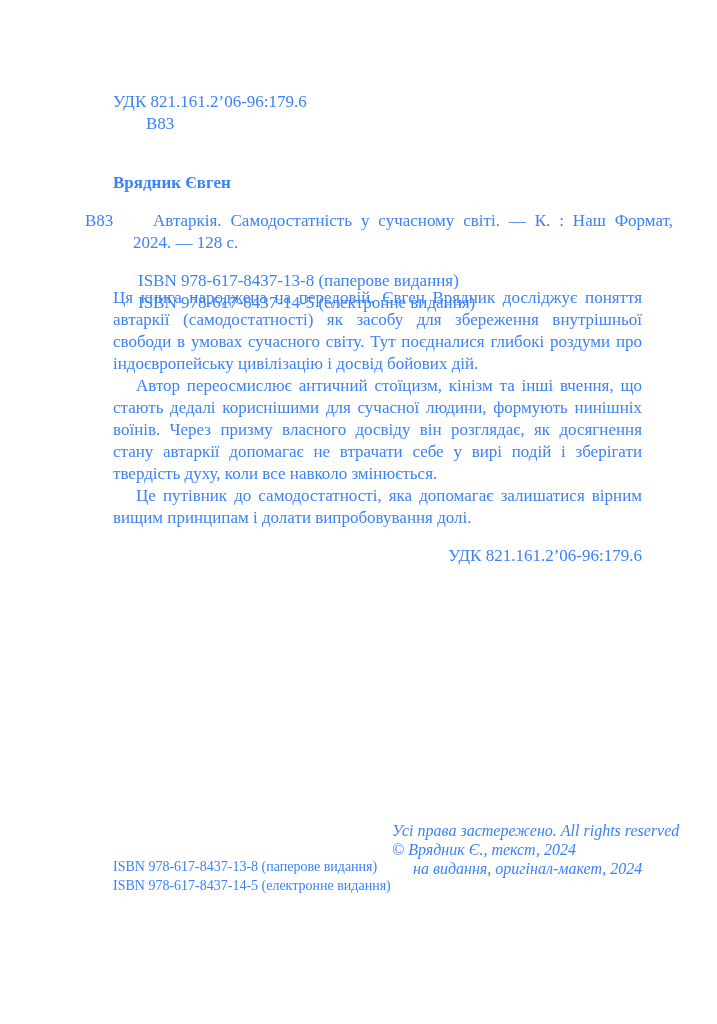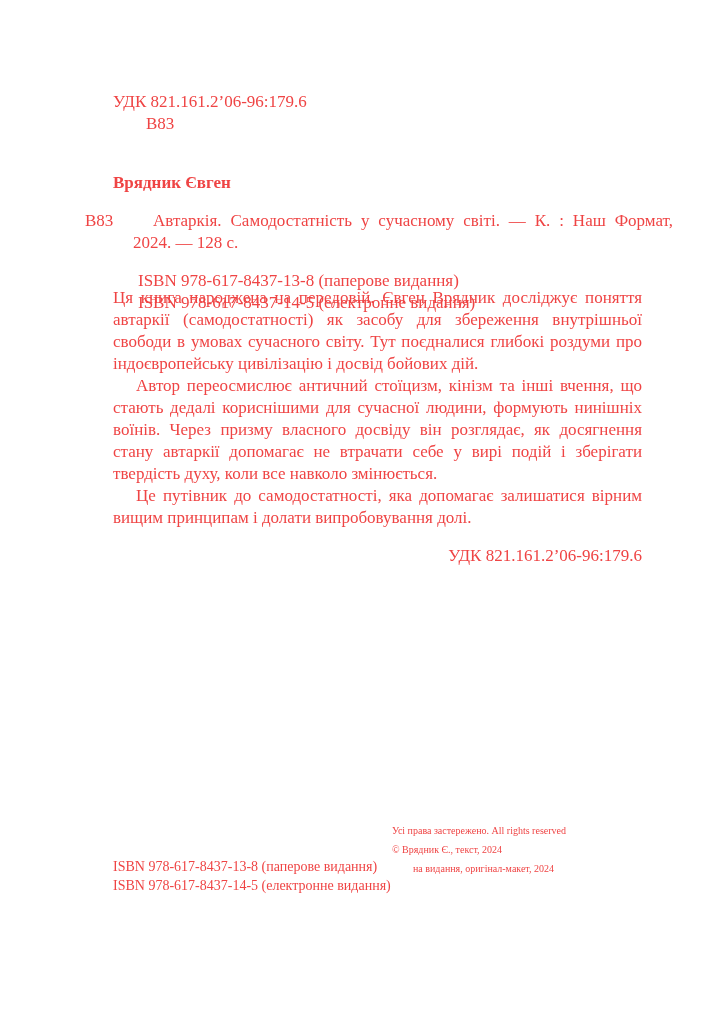--- a/index.html
+++ b/index.html
@@ -5,21 +5,21 @@
   html, body {
     margin: 0;
     padding: 0;
     background: #ffffff;
   }
   .page {
     position: relative;
     width: 717px;
     height: 1024px;
     background: #ffffff;
-    color: #ef4444;
+    color: #3b82f6;
     font-family: "Liberation Serif", "DejaVu Serif", serif;
     font-size: 17px;
     line-height: 22px;
     overflow: hidden;
   }
 
   
   .top-class {
     position: absolute;
     left: 113px;
@@ -92,22 +92,23 @@
     position: absolute;
     left: 113px;
     top: 857px;
     font-size: 14px;
     line-height: 19px;
   }
   .imprint-right {
     position: absolute;
     left: 392px;
     top: 821px;
-    font-size: 10px;
+    font-size: 16px;
     line-height: 19px;
+    font-style: italic;
   }
   .imprint-right .cont {
     margin-left: 21px;
   }
 </style>
 </head>
 <body>
 
 <div class="page">
 

